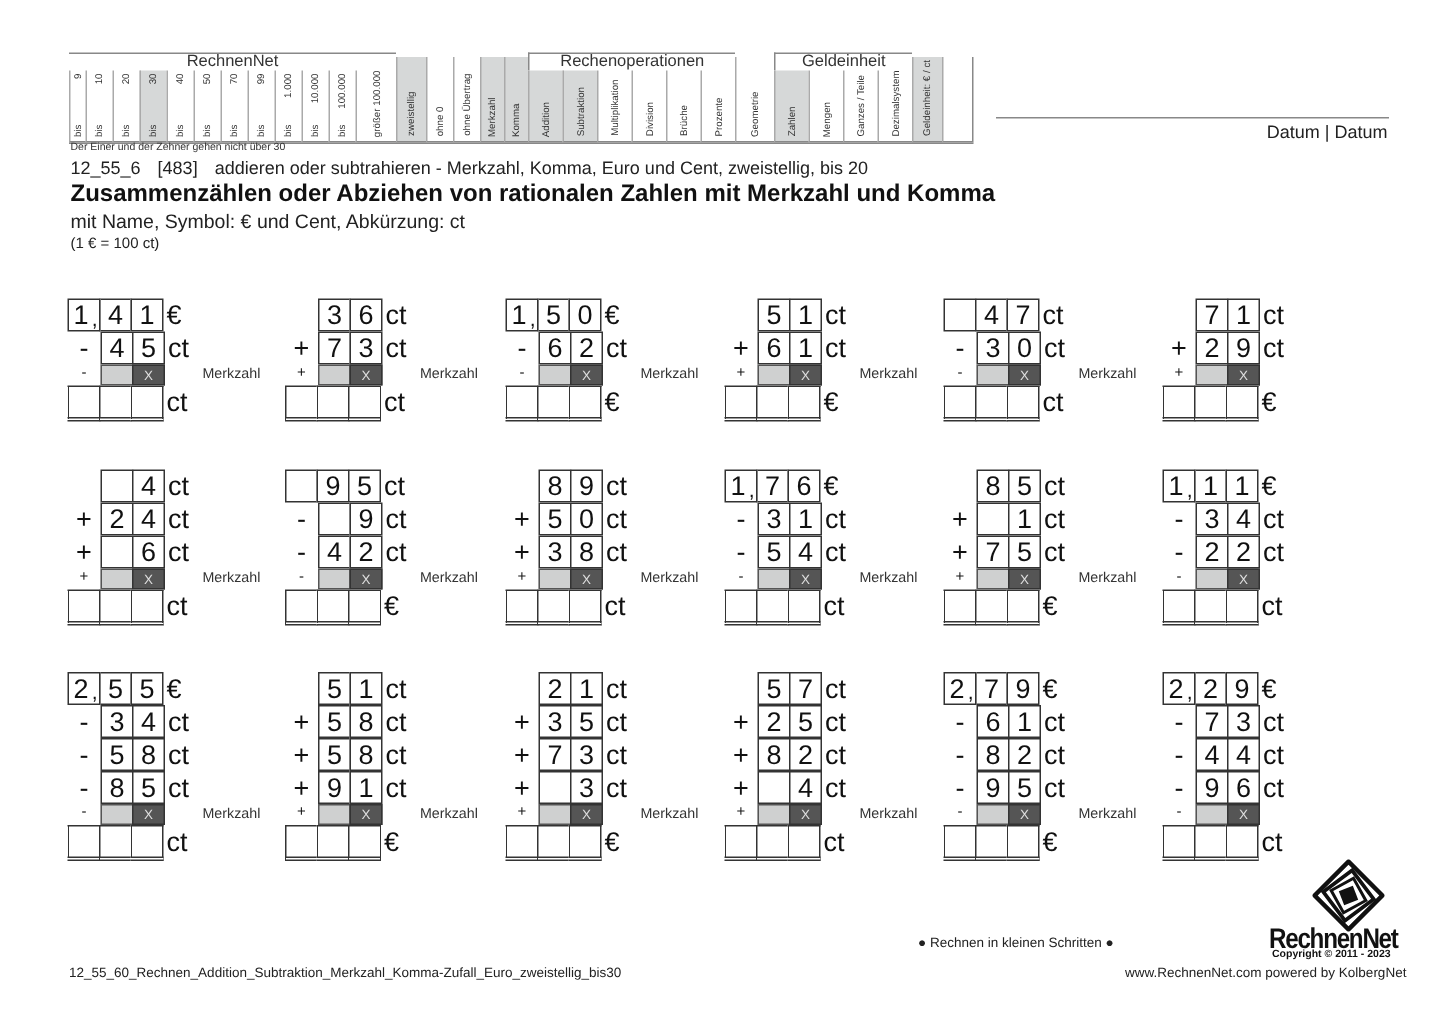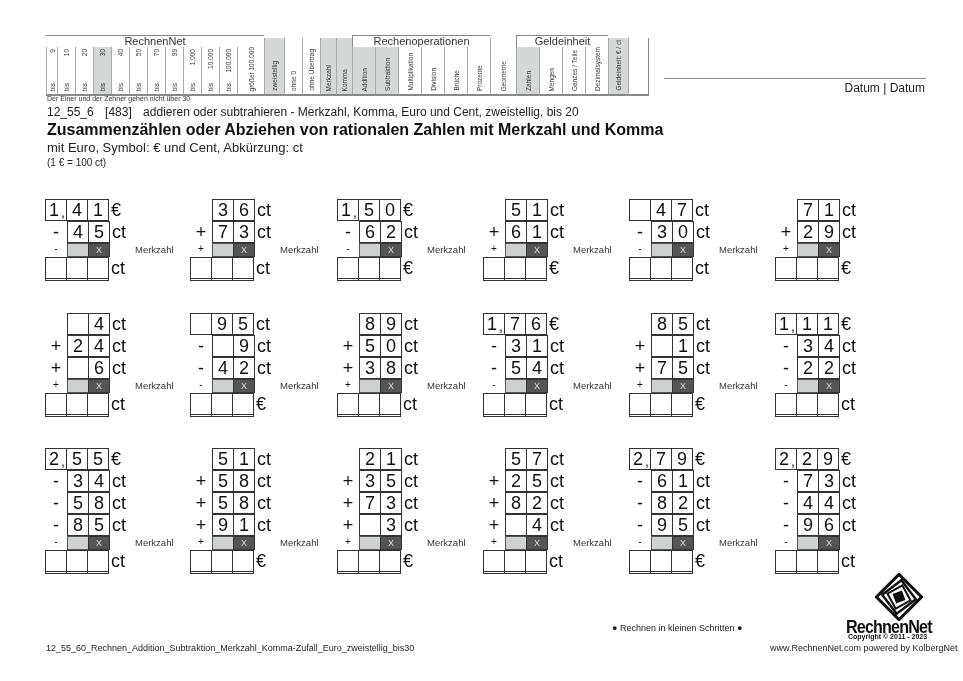--- a/index.html
+++ b/index.html
@@ -39,21 +39,21 @@
   .prow.merk .cell { height: 14px; }
   .prow.merk .cell.light { background: #cfd0d0; border-color: #555; }
   .prow.merk .cell.dark { background: #555; border-color: #333; color: #ddd; font-size: 9px; line-height: 12px; }
   .merk-label { position: absolute; left: 90px; top: 1px; font-size: 9.5px; color: #333; }
   .prow.result { height: 24px; }
   .prow.result .cell { height: 22px; border-bottom: 3px double #333; height: 24px; }
 
   
   .footer-file { position: absolute; left: 46px; top: 643px; font-size: 9px; color: #222; }
   .footer-tag { position: absolute; left: 612px; top: 623px; font-size: 9px; color: #222; }
-  .footer-site { position: absolute; left: 750px; top: 643px; font-size: 9px; color: #222; margin-left: 20px; }
+  .footer-site { position: absolute; left: 750px; top: 643px; font-size: 9px; color: #222; }
   .logo { position: absolute; left: 875px; top: 573px; width: 48px; height: 48px; }
   .logo-text { position: absolute; left: 846px; top: 616px; font-size: 19px; font-weight: bold; letter-spacing: -1px; transform: scaleX(0.85); transform-origin: left; color: #111; }
   .logo-copy { position: absolute; left: 848px; top: 633px; font-size: 7px; font-weight: bold; color: #111; }
 </style>
 </head>
 <body>
 
 <div class="cat-table" id="catTable">
     <div class="cat-group" style="left: 0px; width: 218px;">RechnenNet</div>
     <div class="cat-group sep" style="left: 306px; width: 138px;">Rechenoperationen</div>
@@ -166,21 +166,21 @@
 
 <div class="name-line"></div>
 <div class="name-label">Datum | Datum</div>
 
 <div class="code-line">
   <span>12_55_6</span>
   <span>[483]</span>
   <span>addieren oder subtrahieren - Merkzahl, Komma, Euro und Cent, zweistellig, bis 20</span>
 </div>
 <div class="title">Zusammenzählen oder Abziehen von rationalen Zahlen mit Merkzahl und Komma</div>
-<div class="subtitle">mit Euro, Symbol: € und Cent, Abkürzung: ct</div>
+<div class="subtitle">mit Name, Symbol: € und Cent, Abkürzung: ct</div>
 <div class="subtitle2">(1 € = 100 ct)</div>
 
 <div id="problems">
     <div class="problem" style="left: 45px; top: 199px;">
       <div class="prow">
         <div class="cell first euro-cell"><span class="d">1</span><span class="comma">,</span></div>
         <div class="cell">4</div>
         <div class="cell">1</div>
         <div class="unit">€</div>
       </div>

